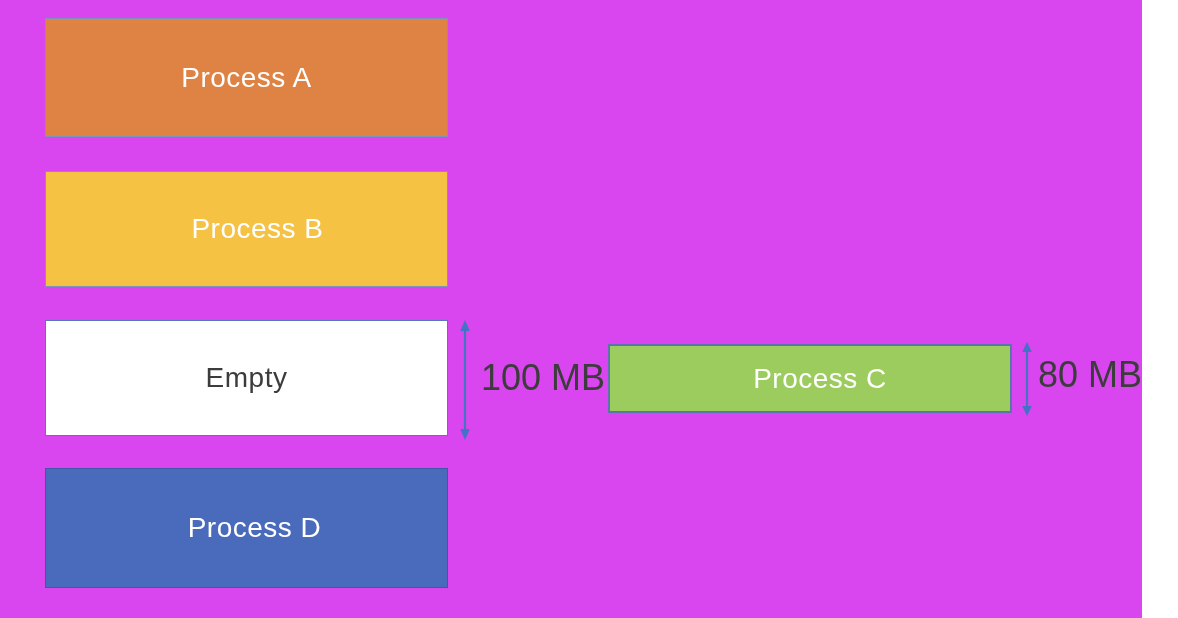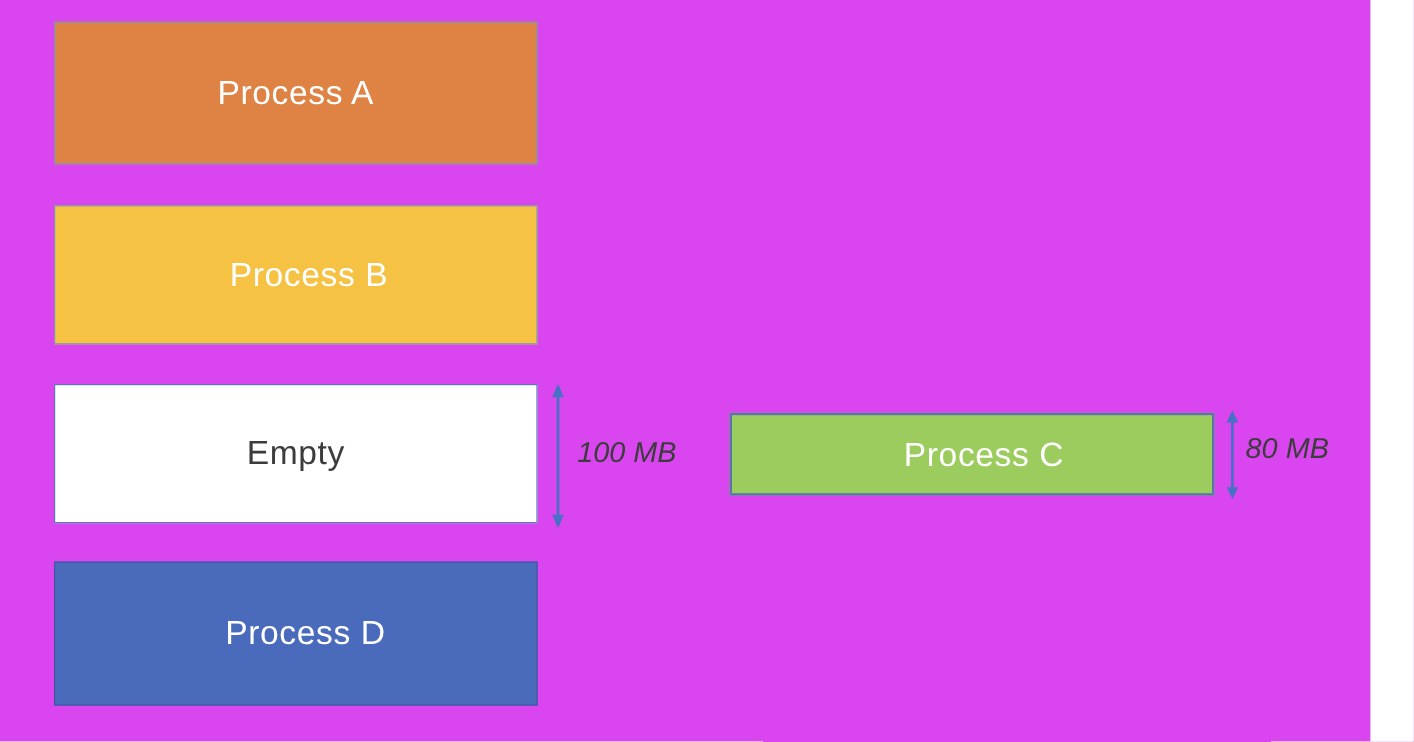--- a/index.html
+++ b/index.html
@@ -34,24 +34,23 @@
   .block-d     { left: 45px;  top: 468px; width: 403px; height: 120px; }
   .block-c     { left: 608px; top: 344px; width: 404px; height: 69px; border-width: 2px; }
   .arrow {
     position: absolute;
     line-height: 0;
   }
   .arrow-empty { left: 457px;  top: 320px; }
   .arrow-c     { left: 1019px; top: 342px; }
   .size-label {
     position: absolute;
-    font-size: 24px;
+    font-size: 36px;
     line-height: 34px;
     white-space: nowrap;
-    font-style: italic;
   }
   .size-label-empty { left: 481px;  top: 361px; }
   .size-label-c     { left: 1038px; top: 358px; }
 </style>
 </head>
 <body>
 
 <div class="canvas">
 
   <div class="block block-a" style="background-color: rgb(222, 131, 68); border-color: rgb(128, 145, 187);">

